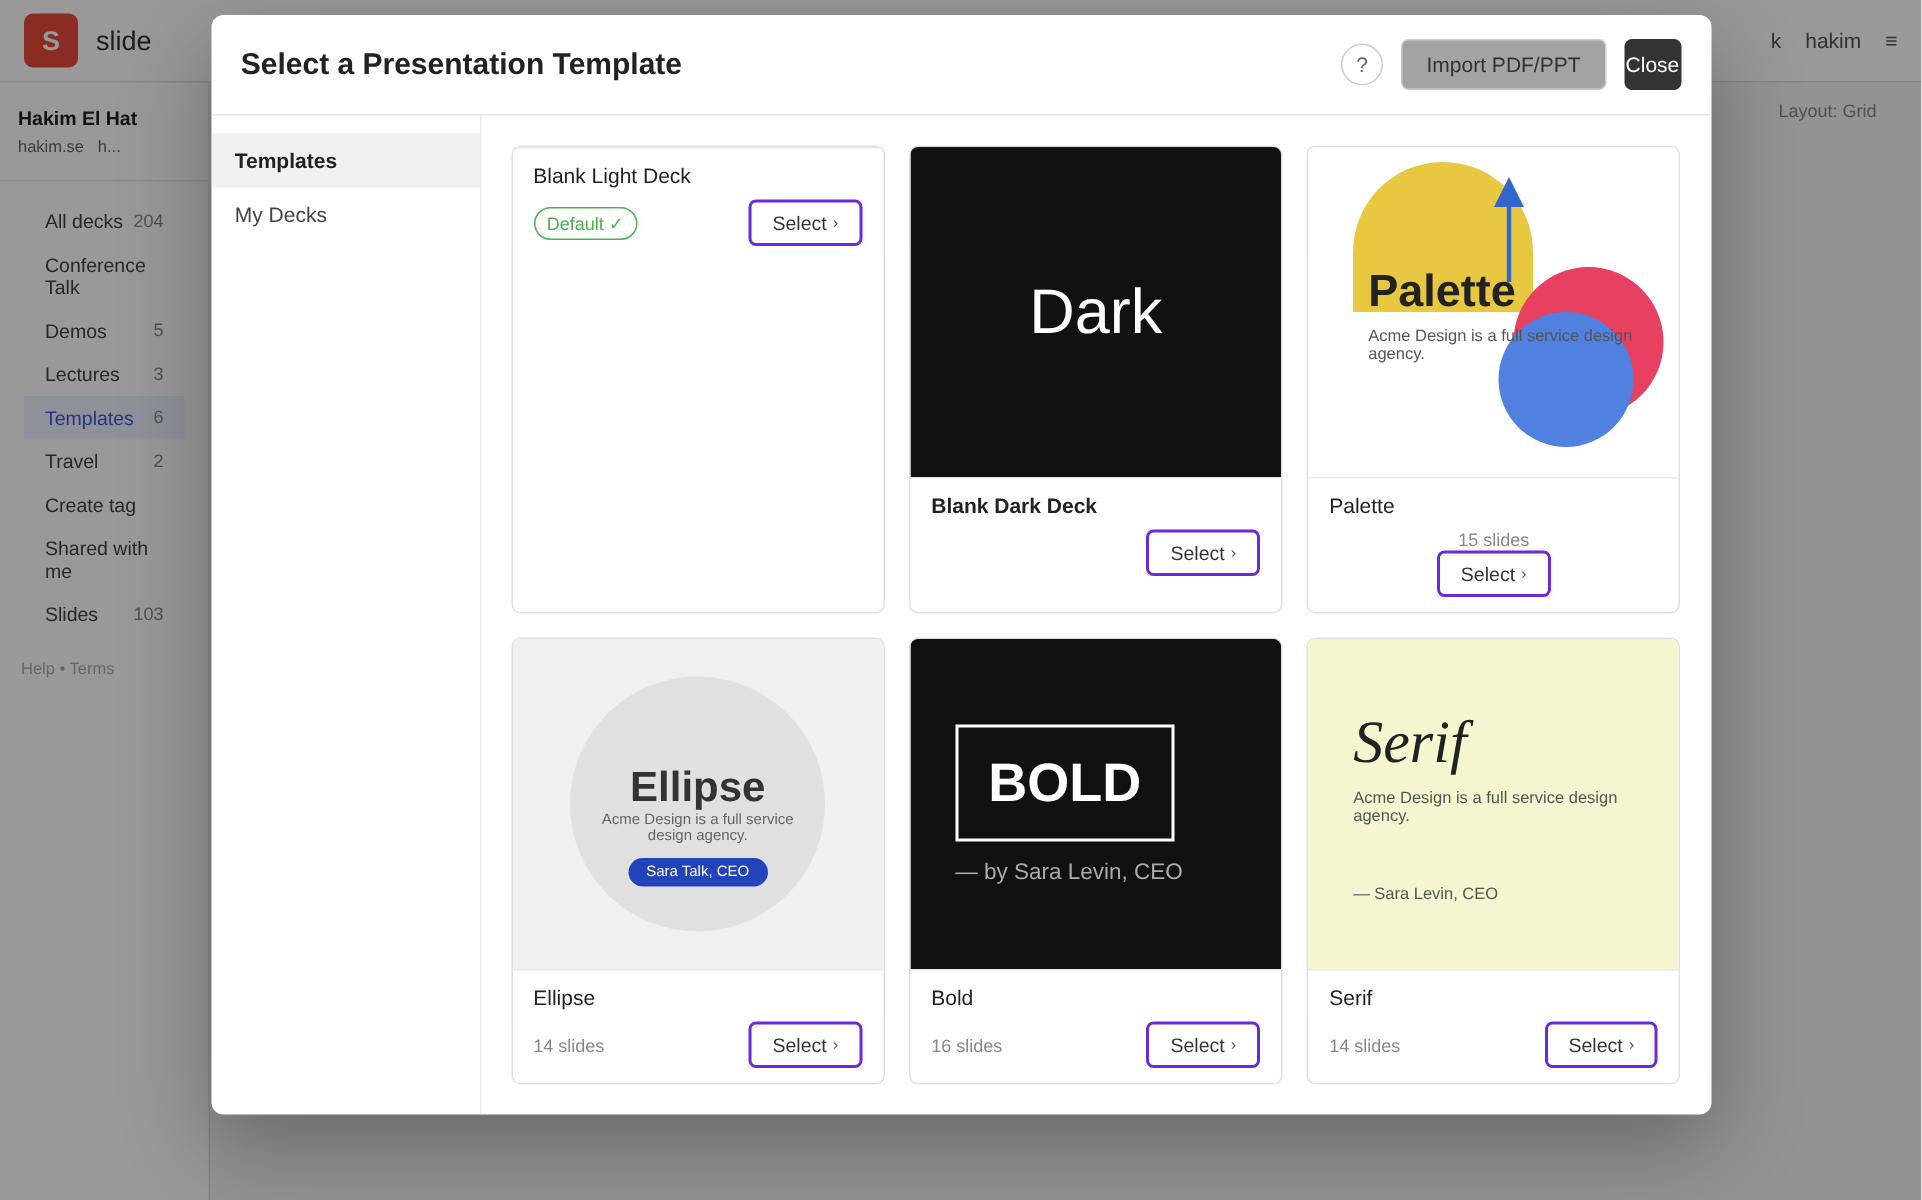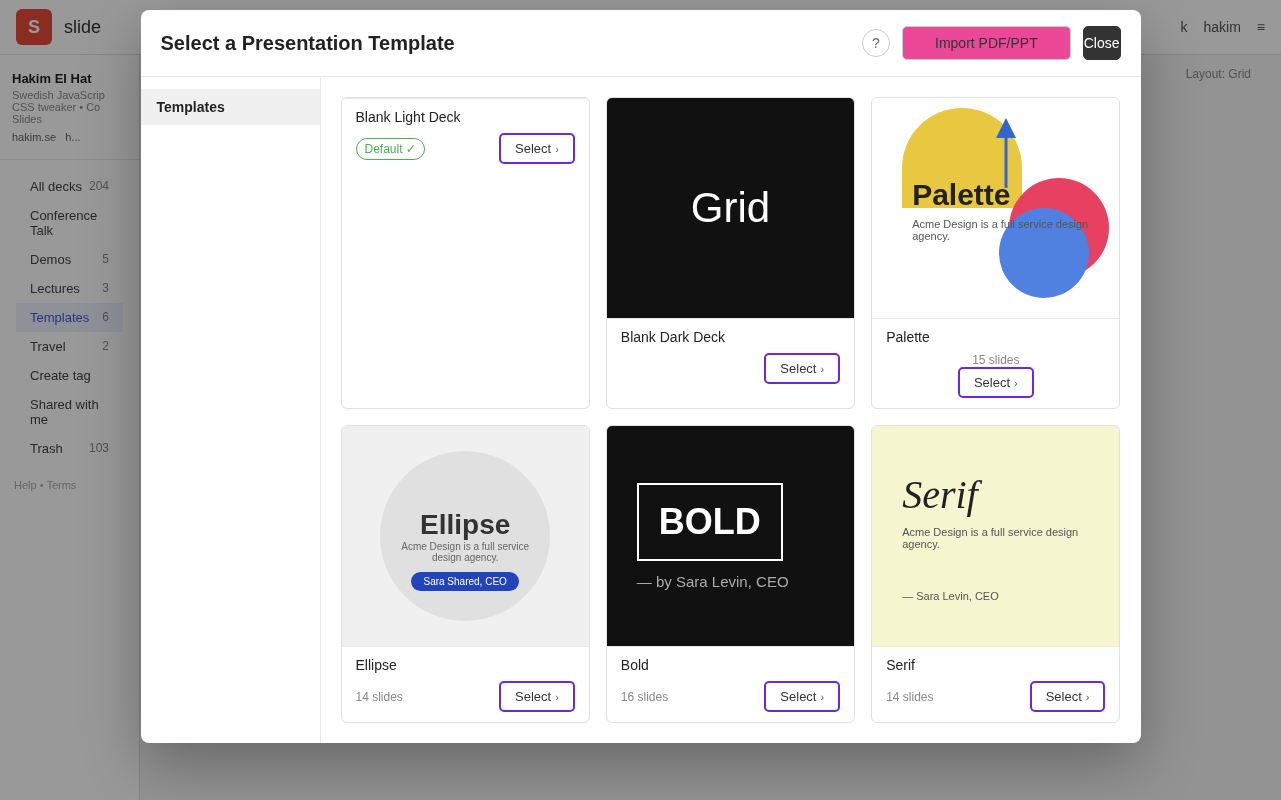--- a/index.html
+++ b/index.html
@@ -165,24 +165,24 @@
       width: 28px; height: 28px;
       border: 1px solid #ccc;
       border-radius: 50%;
       display: flex; align-items: center; justify-content: center;
       font-size: 14px;
       color: #666;
       cursor: pointer;
     }
 
     .modal-import-btn {
-      padding: 8px 32px;
+      padding: 8px 16px;
       border: 1px solid #ccc;
       border-radius: 5px;
-      background: #ec4899;
+      background: #a3a3a3;
       font-size: 14px;
       color: #333;
       cursor: pointer;
     }
 
     .modal-close-btn {
       padding: 8px 0;
       border: 1px solid #333;
       border-radius: 5px;
       background: #333;
@@ -478,25 +478,20 @@
     <div class="app-header-right">
       <span>k</span>
       <span>hakim</span>
       <span>≡</span>
     </div>
   </div>
 
   <div class="app-sidebar">
     <div class="sidebar-user">
       <div class="sidebar-user-name">Hakim El Hat</div>
-      <div class="sidebar-user-desc">
-        <div>Swedish JavaScrip</div>
-        <div>CSS tweaker • Co</div>
-        <div>Slides</div>
-      </div>
       <div class="sidebar-user-links">
         <span>hakim.se</span> &nbsp;
         <span>h...</span>
       </div>
     </div>
     <div class="sidebar-nav">
       <div class="sidebar-nav-item">
         <span>All decks</span>
         <span class="count">204</span>
       </div>
@@ -519,21 +514,21 @@
         <span>Travel</span>
         <span class="count">2</span>
       </div>
       <div class="sidebar-nav-item">
         <span>Create tag</span>
       </div>
       <div class="sidebar-nav-item">
         <span>Shared with me</span>
       </div>
       <div class="sidebar-nav-item">
-        <span>Trash</span>
+        <span>Slides</span>
         <span class="count">103</span>
       </div>
     </div>
     <div style="padding: 4px 14px; font-size:11px; color:#aaa;">
       <span>Help</span> • <span>Terms</span>
     </div>
   </div>
 
   <div class="app-main">
     <div class="main-layout-hint">Layout: Grid</div>
@@ -548,41 +543,42 @@
       <span class="modal-title">Select a Presentation Template</span>
       <div class="modal-help">?</div>
       <button class="modal-import-btn">Import PDF/PPT</button>
       <button class="modal-close-btn">Close</button>
     </div>
 
     <div class="modal-body">
 
       <div class="modal-sidebar">
         <div class="modal-sidebar-item active">Templates</div>
+        <div class="modal-sidebar-item">My Decks</div>
       </div>
 
       <div class="modal-content">
         <div class="template-grid">
 
           <div class="template-card">
             <div style="padding: 10px 14px; border-top: 1px solid #e8e8e8;">
               <div style="font-size:14px; font-weight:500; color:#222; margin-bottom:8px;">Blank Light Deck</div>
               <div style="display:flex; align-items:center; justify-content:space-between;">
                 <span class="default-badge">Default ✓</span>
                 <button class="select-btn">Select <span class="chevron">›</span></button>
               </div>
             </div>
           </div>
 
           <div class="template-card">
             <div class="template-preview dark">
-              <span class="preview-title-dark">Grid</span>
+              <span class="preview-title-dark">Dark</span>
             </div>
             <div style="padding: 10px 14px; border-top: 1px solid #e8e8e8;">
-              <div style="font-size:14px; font-weight:400; color:#222; margin-bottom:8px;">Blank Dark Deck</div>
+              <div style="font-size:14px; font-weight:700; color:#222; margin-bottom:8px;">Blank Dark Deck</div>
               <div style="display:flex; align-items:center; justify-content:flex-end;">
                 <button class="select-btn">Select <span class="chevron">›</span></button>
               </div>
             </div>
           </div>
 
           <div class="template-card">
             <div class="template-preview palette">
               <div class="palette-preview">
                 <div class="palette-shape-yellow"></div>
@@ -604,21 +600,21 @@
                 <button class="select-btn">Select <span class="chevron">›</span></button>
               </div>
             </div>
           </div>
 
           <div class="template-card">
             <div class="template-preview ellipse">
               <div class="ellipse-circle">
                 <span class="ellipse-title">Ellipse</span>
                 <span class="ellipse-subtitle">Acme Design is a full service design agency.</span>
-                <span class="ellipse-badge">Sara Shared, CEO</span>
+                <span class="ellipse-badge">Sara Talk, CEO</span>
               </div>
             </div>
             <div style="padding: 10px 14px; border-top: 1px solid #e8e8e8;">
               <div style="font-size:14px; font-weight:500; color:#222; margin-bottom:8px;">Ellipse</div>
               <div style="display:flex; align-items:center; justify-content:space-between;">
                 <span class="template-slides">14 slides</span>
                 <button class="select-btn">Select <span class="chevron">›</span></button>
               </div>
             </div>
           </div>

